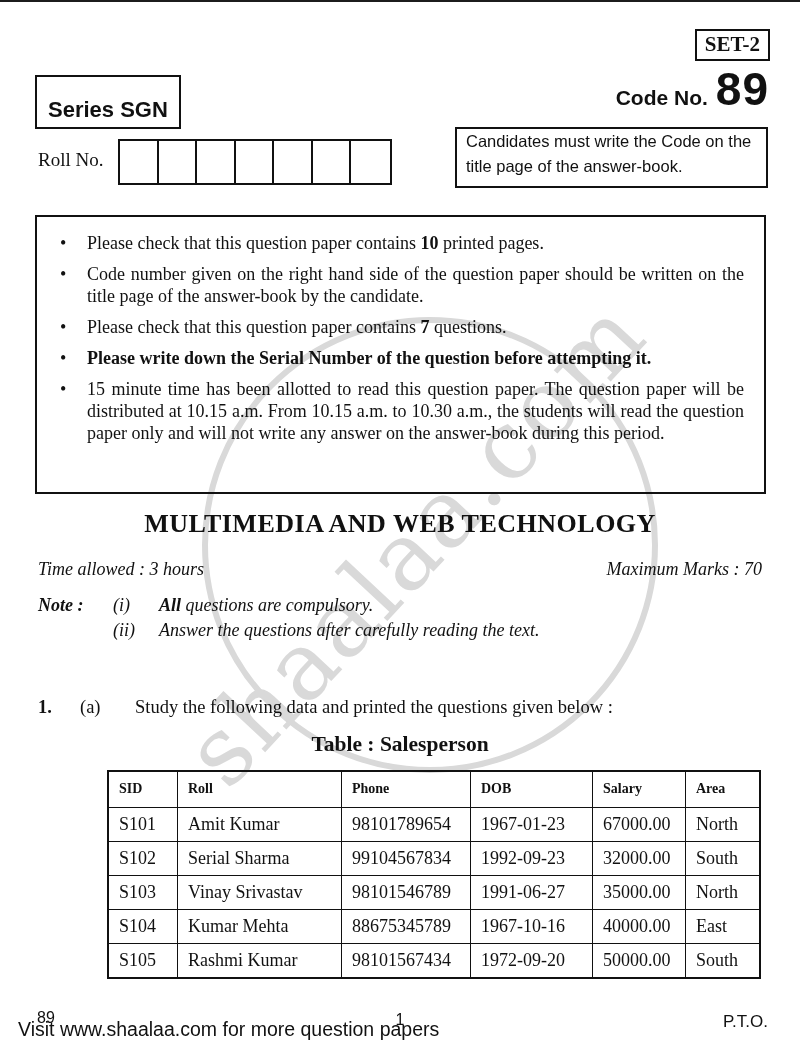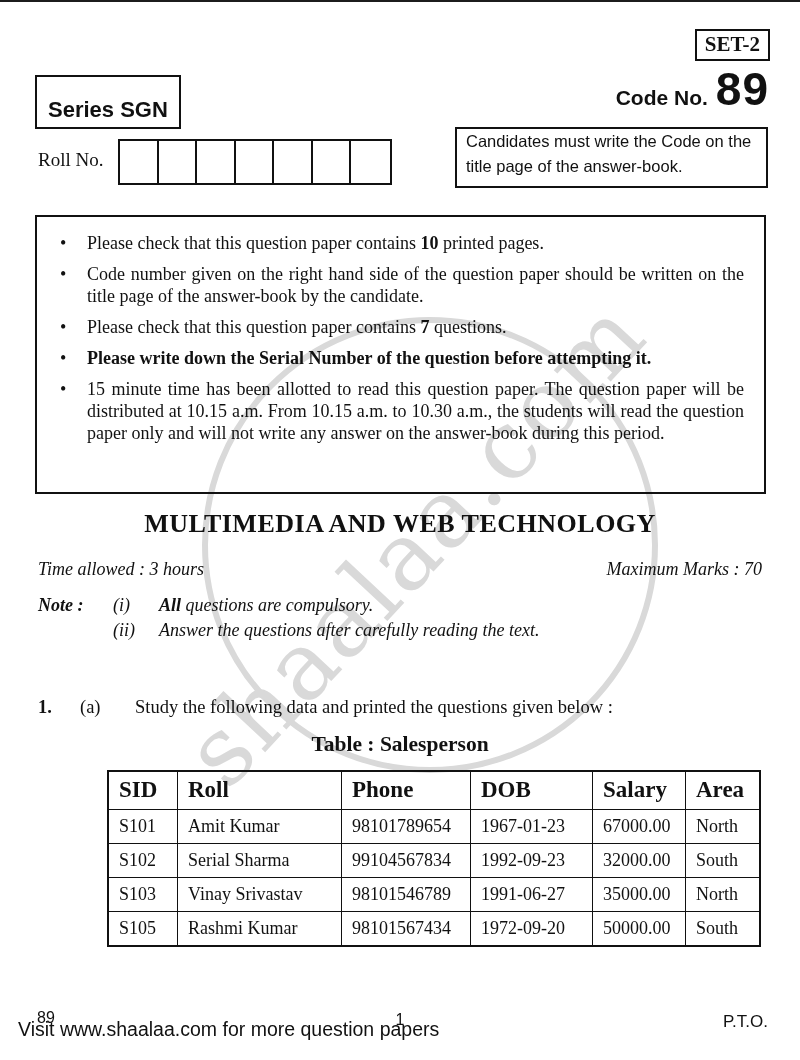--- a/index.html
+++ b/index.html
@@ -59,21 +59,21 @@
   .q-num{font-weight:bold;width:42px;}
   .q-part{width:55px;}
 
   .ttitle{position:absolute;top:732px;left:0;width:100%;text-align:center;font-weight:bold;
           font-size:21.5px;}
 
   table.sales{position:absolute;left:107px;top:770px;border-collapse:collapse;
               border:2.5px solid #111;font-size:18px;table-layout:fixed;}
   .sales th,.sales td{border:1.5px solid #111;text-align:left;padding:4px 10px 5px;height:24px;
                       overflow:hidden;white-space:nowrap;}
-  .sales th{font-size:23px;font-weight:bold;padding-top:5px;padding-bottom:6px;}
+  .sales th{font-size:14px;font-weight:bold;padding-top:5px;padding-bottom:6px;}
   .sales th:nth-child(1){width:48px;}
   .sales th:nth-child(2){width:143px;}
   .sales th:nth-child(3){width:108px;margin-top:10px;}
   .sales th:nth-child(4){width:101px;}
   .sales th:nth-child(5){width:72px;}
   .sales th:nth-child(6){width:53px;}
 
   .f-code{position:absolute;left:37px;top:1009px;font-family:"Liberation Sans",sans-serif;font-size:16px;}
   .f-page{position:absolute;left:0;top:1011px;width:100%;text-align:center;
           font-family:"Liberation Sans",sans-serif;font-size:16px;}
@@ -192,20 +192,28 @@
         </tr>
         <tr>
           <td>S103</td>
           <td>Vinay Srivastav</td>
           <td>98101546789</td>
           <td>1991-06-27</td>
           <td>35000.00</td>
           <td>North</td>
         </tr>
         <tr>
+          <td>S104</td>
+          <td>Kumar Mehta</td>
+          <td>88675345789</td>
+          <td>1967-10-16</td>
+          <td>40000.00</td>
+          <td>East</td>
+        </tr>
+        <tr>
           <td>S105</td>
           <td>Rashmi Kumar</td>
           <td>98101567434</td>
           <td>1972-09-20</td>
           <td>50000.00</td>
           <td>South</td>
         </tr>
       </tbody>
   </table>
 

